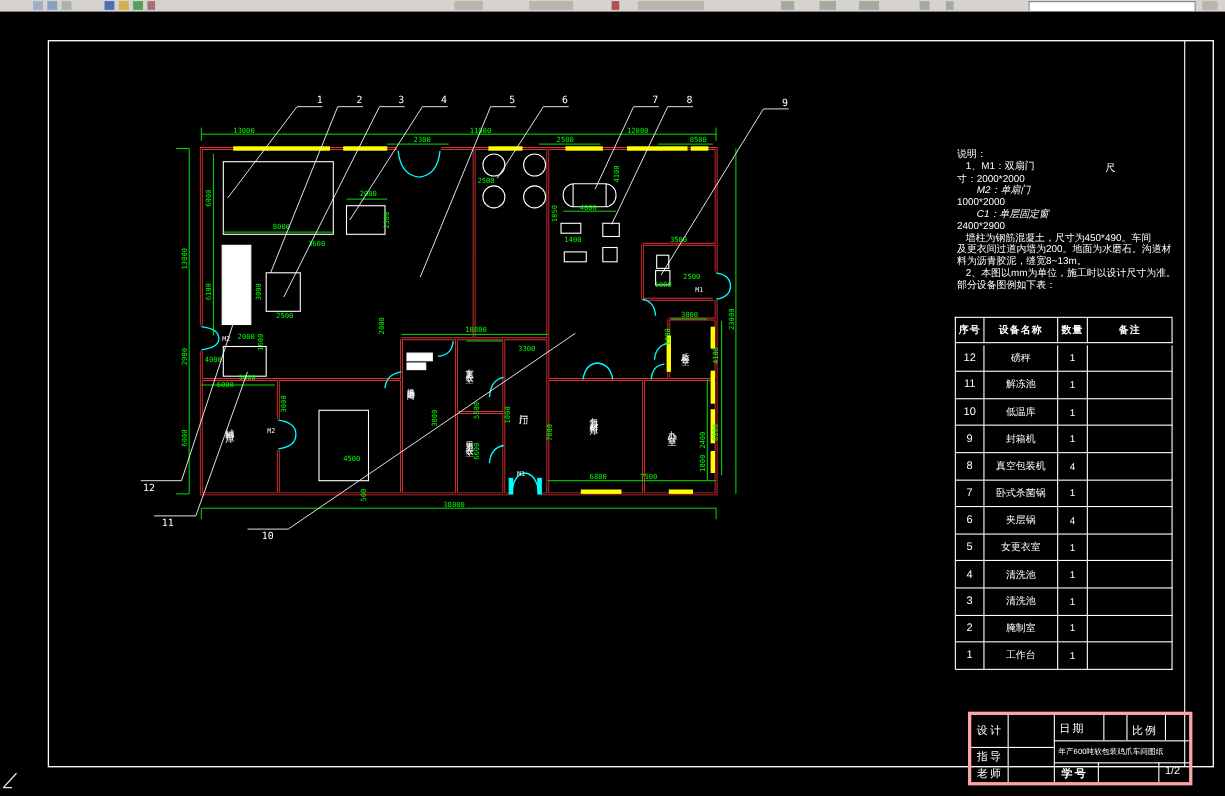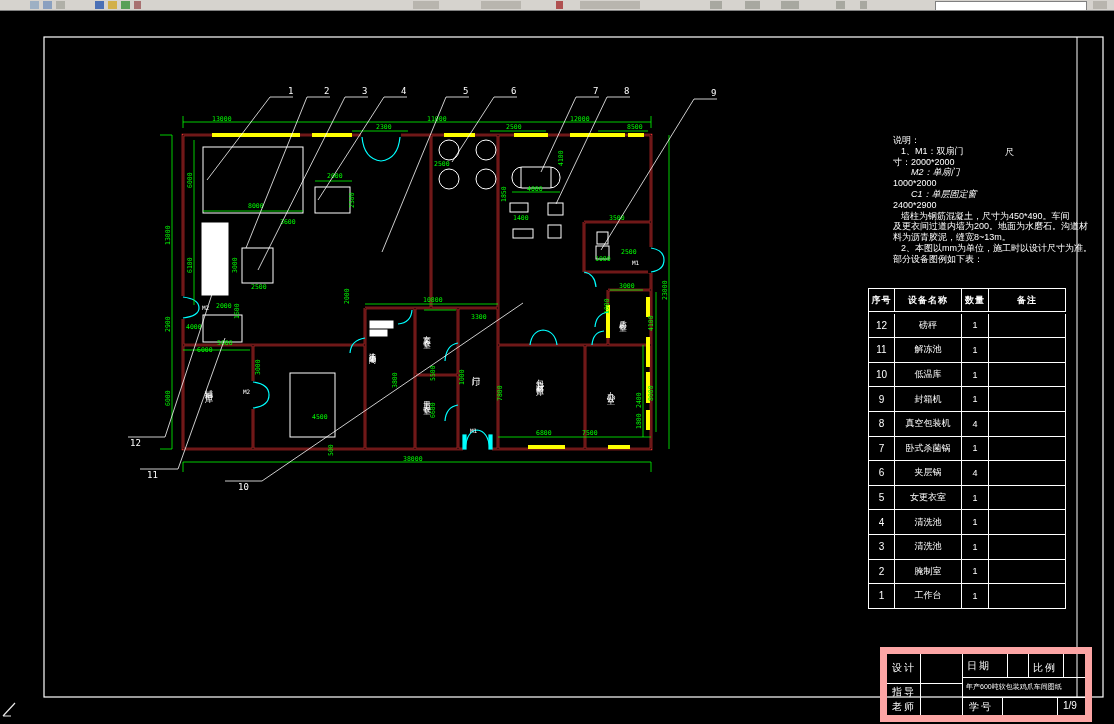--- a/index.html
+++ b/index.html
@@ -12,33 +12,33 @@
   #canvas{position:absolute;left:0;top:11px;width:1114px;height:713px;background:#000;}
   svg{position:absolute;left:0;top:0;}
   svg text{font-family:"DejaVu Sans Mono","Liberation Mono",monospace;}
   .dim{fill:#00ff00;font-size:6.5px;}
   .ldr{fill:#ffffff;font-size:9px;}
   .dlb{fill:#ffffff;font-size:6px;}
   .roomlbl{position:absolute;color:#fff;writing-mode:vertical-rl;text-orientation:upright;
            font-size:8.5px;letter-spacing:2px;line-height:1;white-space:nowrap;}
   #plan-title{position:absolute;left:345px;top:574px;color:#fff;font-size:20px;font-weight:bold;
               letter-spacing:2px;border-bottom:2px solid #fff;padding-bottom:1px;white-space:nowrap;}
-  #notes{position:absolute;left:893px;top:124px;width:205px;color:#fff;font-size:9px;line-height:10.8px;white-space:nowrap;}
+  #notes{position:absolute;left:870px;top:124px;width:205px;color:#fff;font-size:9px;line-height:10.8px;white-space:nowrap;}
   #notes .in1{padding-left:8px;} #notes .in2{padding-left:18px;font-style:italic;}
   #stray-chi{position:absolute;left:1005px;top:135px;color:#fff;font-size:9px;}
   
   #equip-table{position:absolute;left:868px;top:277px;display:grid;
      grid-template-columns:26px 67px 27px 77px;grid-auto-rows:24.6px;
      border-top:1px solid #fff;border-left:1px solid #fff;color:#fff;font-size:9px;}
   #equip-table .c{border-right:1px solid #fff;border-bottom:1px solid #fff;
      display:flex;align-items:center;justify-content:center;height:100%;box-sizing:border-box;}
   #equip-table .hd{height:23px;letter-spacing:1px;font-weight:bold;}
   #equip-table .no{font-size:10px;}
   
-  #tblock{position:absolute;left:880px;top:636px;width:198px;height:61px;border:7px solid #fca5a5;color:#fff;}
+  #tblock{position:absolute;left:880px;top:636px;width:198px;height:61px;border:3px solid #fca5a5;color:#fff;}
   #tblock .ln{position:absolute;background:#fff;}
   #tblock .t{position:absolute;font-size:10px;letter-spacing:2px;white-space:nowrap;}
   #tblock .small{font-size:7px;letter-spacing:0;}
   
 </style>
 </head>
 <body>
 <div id="stage">
 
   <div id="toolbar">
@@ -333,18 +333,18 @@
       <div class="ln" style="left:141px;top:0;width:1px;height:23px;"></div>
       <div class="ln" style="left:176px;top:0;width:1px;height:23px;"></div>
       <div class="ln" style="left:115px;top:43px;width:1px;height:18px;"></div>
       <div class="ln" style="left:170px;top:43px;width:1px;height:18px;"></div>
       <span class="t" style="left:5px;top:7px;">设计</span>
       <span class="t" style="left:5px;top:31px;">指导</span>
       <span class="t" style="left:5px;top:46px;">老师</span>
       <span class="t" style="left:80px;top:5px;">日期</span>
       <span class="t" style="left:146px;top:7px;">比例</span>
       <span class="t small" style="left:79px;top:28px;">年产600吨软包装鸡爪车间图纸</span>
-      <span class="t" style="left:82px;top:46px;">学号</span>
-      <span class="t" style="left:176px;top:46px;letter-spacing:0;">1/9</span>
+      <span class="t" style="left:82px;top:46px;font-weight:bold;">学号</span>
+      <span class="t" style="left:176px;top:46px;letter-spacing:0;">1/2</span>
     </div>
   </div>
 
 </div>
 
 </body></html>

